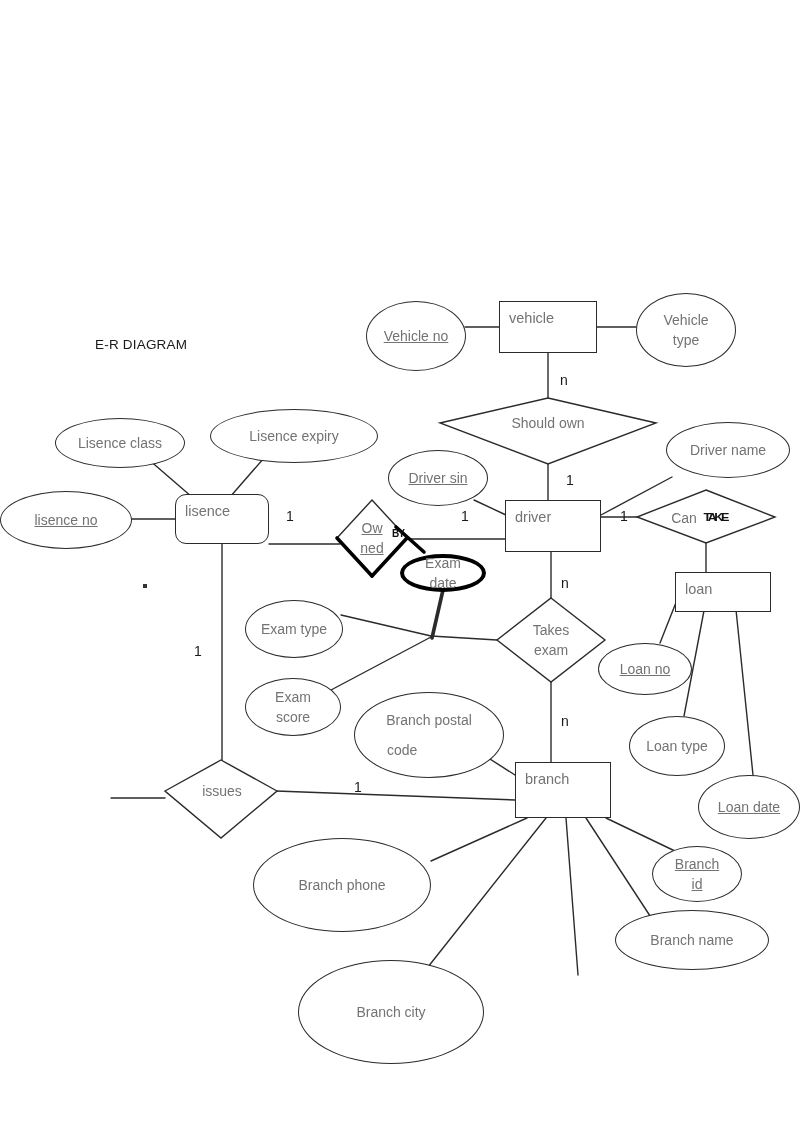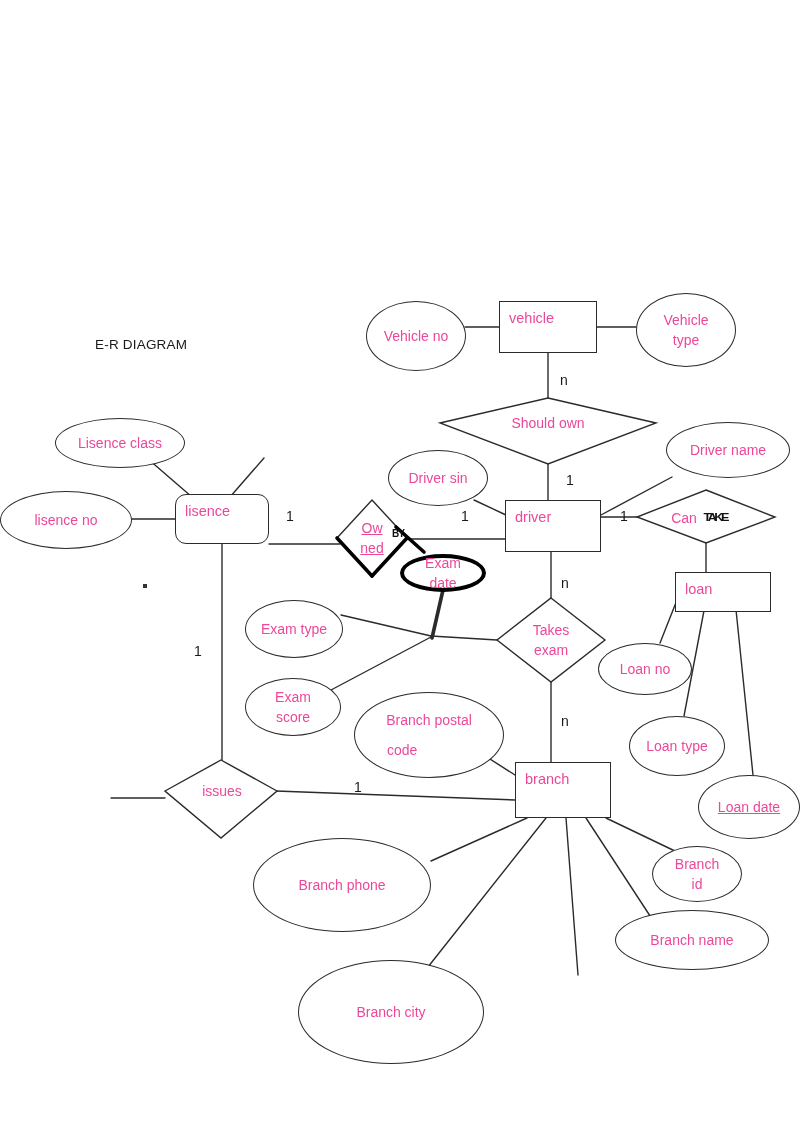--- a/index.html
+++ b/index.html
@@ -25,21 +25,21 @@
     width: 800px;
     height: 1131px;
   }
   .node {
     position: absolute;
     box-sizing: border-box;
     display: flex;
     align-items: center;
     justify-content: center;
     text-align: center;
-    color: #ec4899;
+    color: #737373;
     line-height: 1.45;
     z-index: 3;
   }
   
   .entity {
     border: 1.4px solid #2b2b2b;
     background: #ffffff;
     justify-content: flex-start;
     padding-left: 9px;
     align-items: flex-start;
@@ -50,20 +50,21 @@
   .attr {
     border: 1.4px solid #2b2b2b;
     border-radius: 50%;
     background: #ffffff;
     font-size: 14px;
     flex-direction: column;
     padding: 0 8px;
   }
   .attr.key span.lbl,
   .attr .key-line {
+    text-decoration: underline;
   }
   .attr.bold {
     border-width: 4.2px;
     border-color: #000;
   }
   
   .rel {
     font-size: 14px;
     background: transparent;
     flex-direction: column;
@@ -241,20 +242,23 @@
   </div>
 
   <div class="node attr key" style="left:0px; top:491px; width:132px; height:58px;">
     <span class="lbl">lisence no</span>
   </div>
 
   <div class="node attr" style="left:55px; top:418px; width:130px; height:50px;">
     <span>Lisence class</span>
   </div>
 
+  <div class="node attr" style="left:210px; top:409px; width:168px; height:54px;">
+    <span>Lisence expiry</span>
+  </div>
 
   <div class="node attr bold" style="left:400px; top:554px; width:86px; height:38px;">
     <span>Exam date</span>
   </div>
 
   <div class="node attr" style="left:245px; top:600px; width:98px; height:58px;">
     <span>Exam type</span>
   </div>
 
   <div class="node attr" style="left:245px; top:678px; width:96px; height:58px;">

